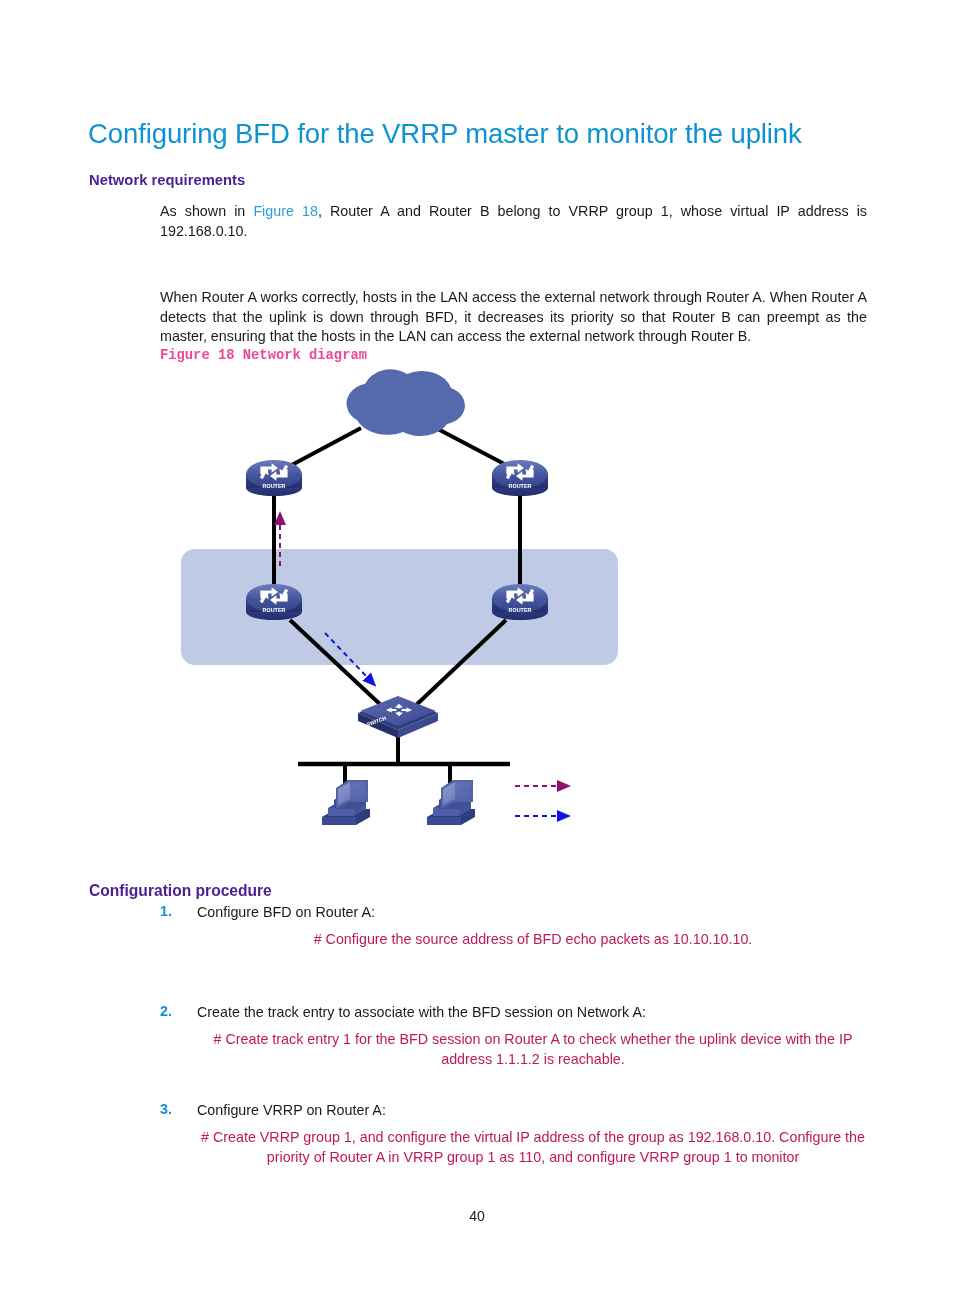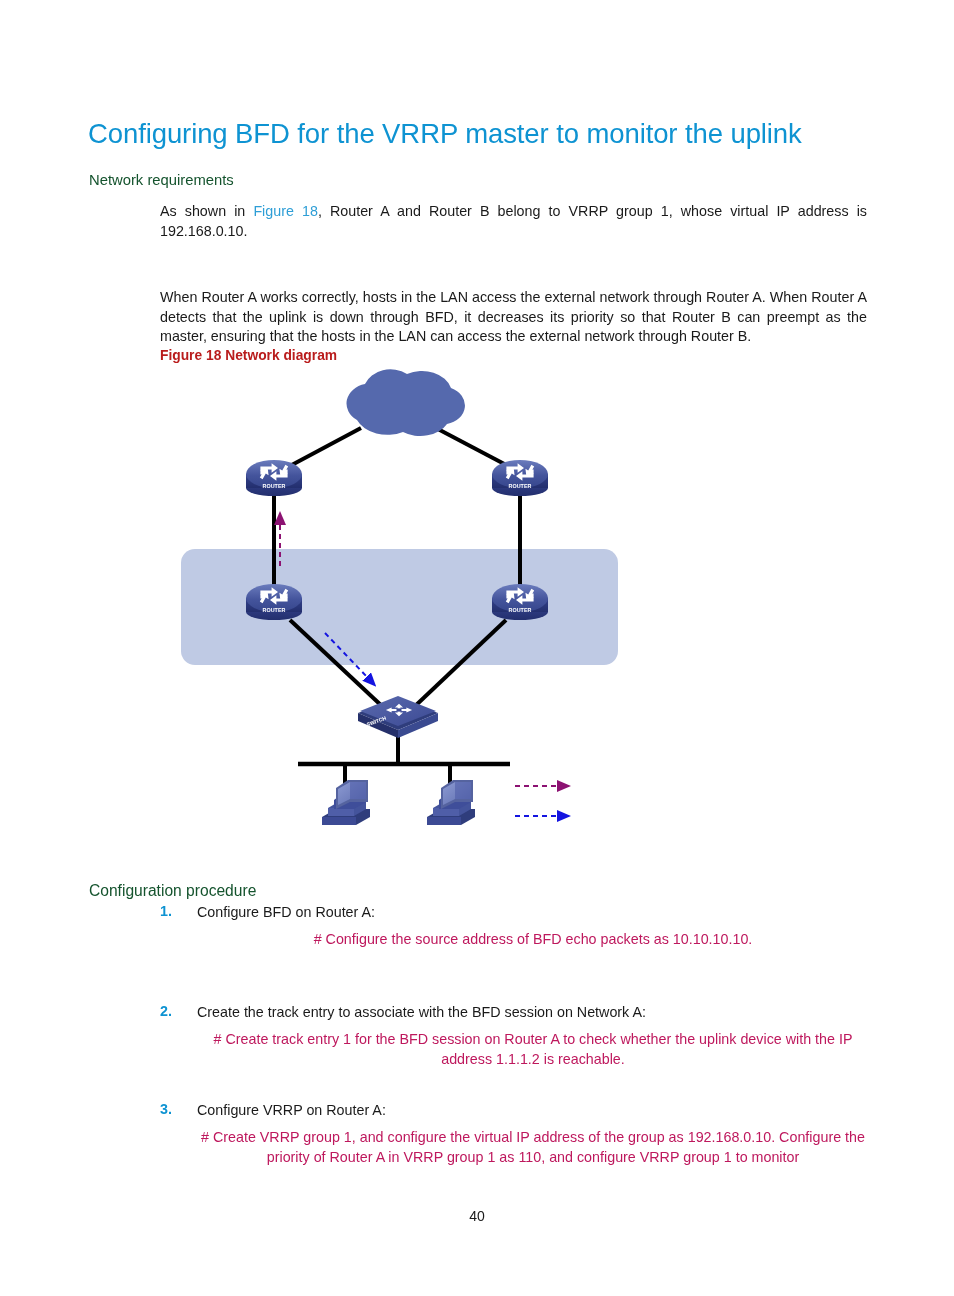--- a/index.html
+++ b/index.html
@@ -30,22 +30,22 @@
     font-size: 27.5px;
     font-weight: 400;
     color: #0e93d2;
     letter-spacing: -0.1px;
     white-space: nowrap;
   }
   .h2 {
     position: absolute;
     left: 89px;
     font-size: 14.8px;
-    font-weight: normal;
-    color: #14532d;
+    font-weight: bold;
+    color: #4c1d95;
     white-space: nowrap;
   }
   #h-network-req { top: 160px; }
   #h-config-proc { top: 869px; font-size: 15.6px; }
 
   
   .body-text {
     position: absolute;
     font-size: 14.3px;
     line-height: 19.6px;
@@ -60,22 +60,23 @@
   #p1 { left: 160px; top: 188px; width: 707px; }
   #p2 { left: 160px; top: 241px; width: 707px; }
   #p3 { left: 160px; top: 274px; width: 707px; }
 
   .figure-caption {
     position: absolute;
     left: 160px;
     top: 348px;
     font-size: 13.8px;
     font-weight: bold;
-    color: #b91c1c;
+    color: #ec4899;
     white-space: nowrap;
+    font-family: Liberation Mono, monospace;
   }
 
   
   .step {
     position: absolute;
     left: 160px;
     width: 712px;
   }
   .step-num {
     position: absolute;

